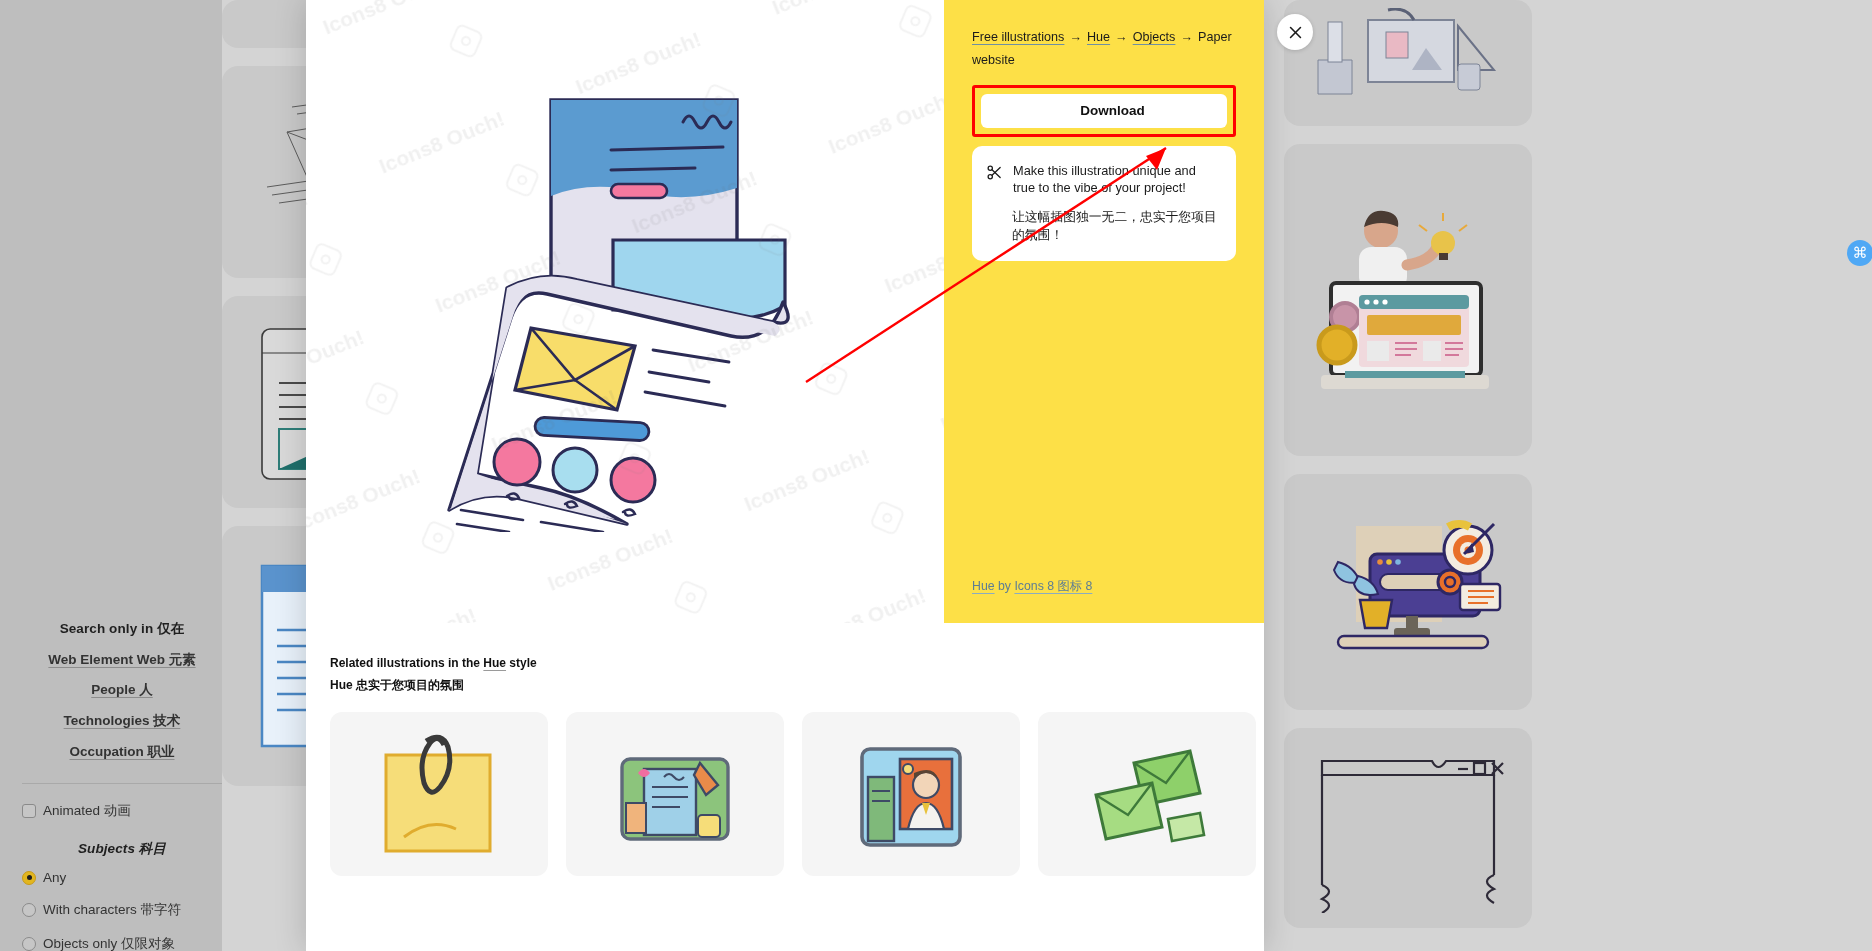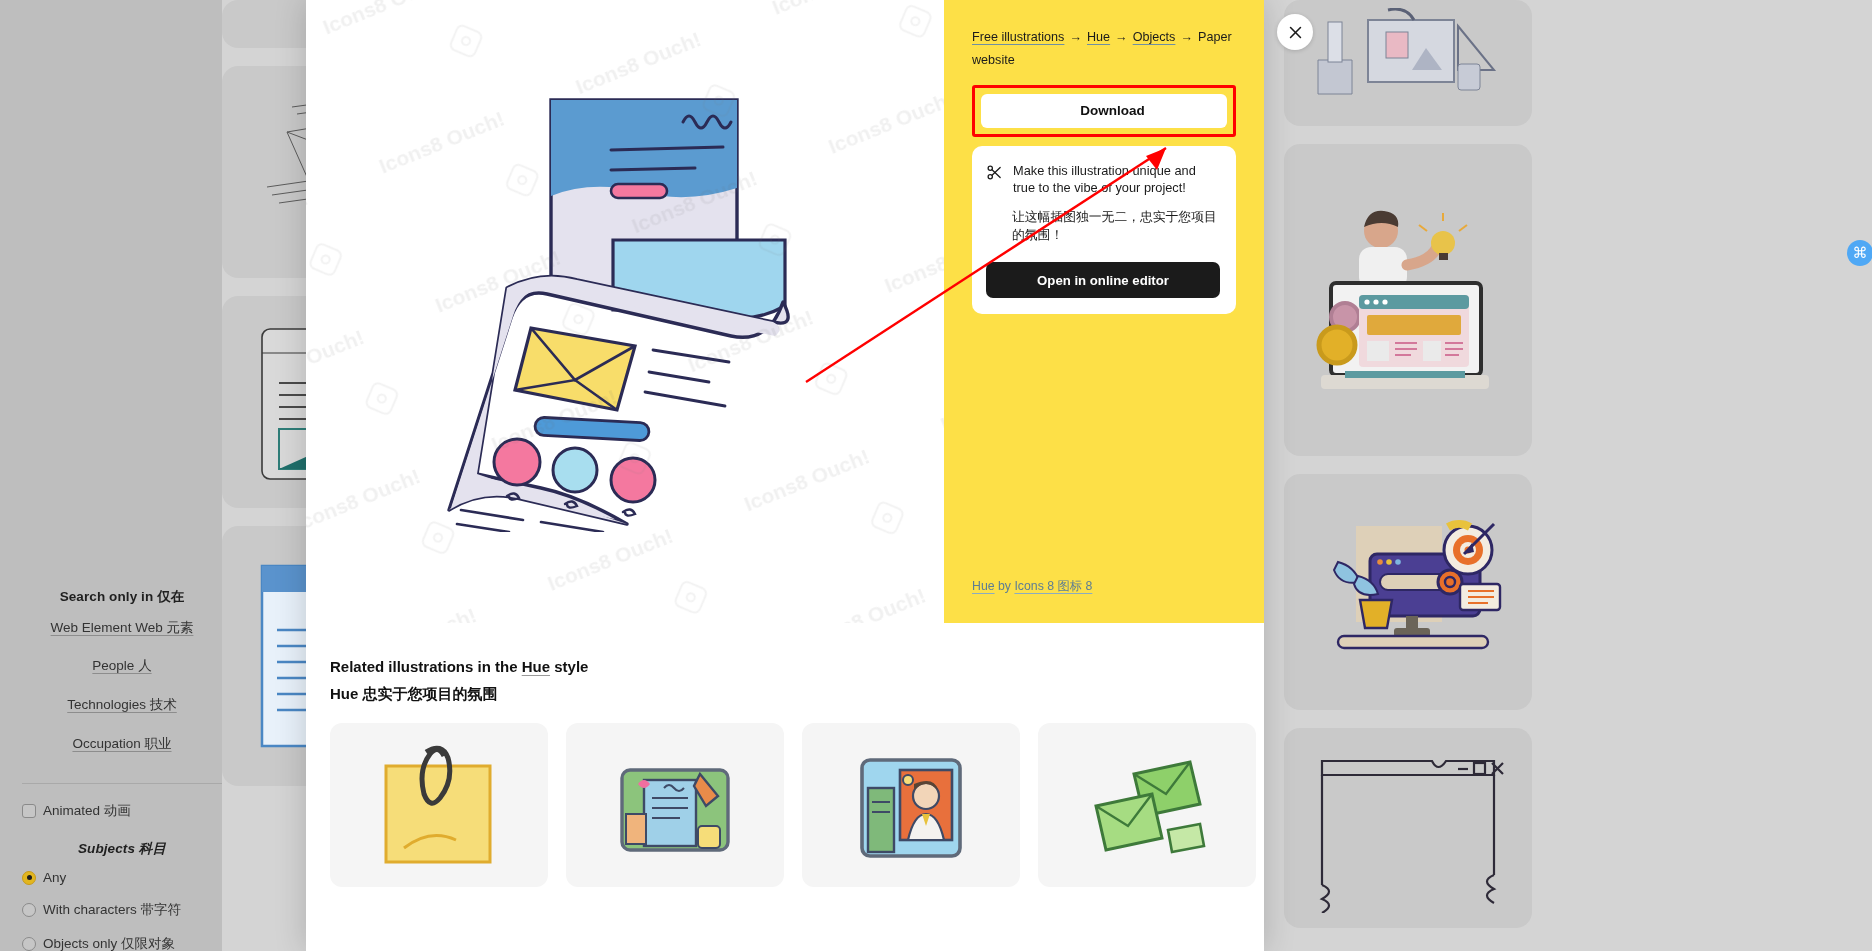--- a/index.html
+++ b/index.html
@@ -38,21 +38,21 @@
   }
   .filters-inner { position: absolute; left: 22px; bottom: 0; width: 200px; }
   .filter-heading {
     font-size: 13.5px; font-weight: bold; color: #1f1f1f;
     margin-bottom: 12px; letter-spacing: .1px;
   }
   .filter-link {
     display: inline-block;
     font-size: 13.5px; color: #333; text-decoration: underline;
     text-decoration-color: #8d8d8d; text-underline-offset: 3px;
-    margin-bottom: 20px; cursor: pointer; line-height: 1.25;
+    margin-bottom: 12px; cursor: pointer; line-height: 1.25; font-weight: bold;
   }
   .filter-divider {
     height: 1px; background: #a9a9a9; margin: 10px 0 18px 0; width: 200px;
   }
   .check-row, .radio-row {
     display: flex; align-items: center; gap: 7px; margin-bottom: 16px;
     font-size: 13.5px; color: #333;
   }
   .checkbox-box {
     width: 14px; height: 14px; border: 1.5px solid #8a8a8a;
@@ -138,21 +138,21 @@
     color: #5d7d94; text-decoration: underline;
     text-decoration-color: #8bacc0; text-underline-offset: 3px; cursor: pointer;
   }
 
   
   #related {
     position: absolute; left: 0; top: 623px; width: 958px; height: 328px;
     background: #ffffff; padding: 30px 24px 0 24px;
   }
   .related-title {
-    font-size: 15px; font-weight: bold; color: #111; line-height: 1.8;
+    font-size: 12px; font-weight: bold; color: #111; line-height: 1.8;
   }
   .related-title .ul {
     text-decoration: underline; text-decoration-color: #9a9a9a; text-underline-offset: 3px;
   }
   #related-grid {
     display: flex; gap: 18px; margin-top: 16px;
   }
   .rel-card {
     width: 218px; height: 164px; background: #f5f5f5; border-radius: 12px;
     display: flex; align-items: center; justify-content: center;
@@ -442,21 +442,20 @@
             <g fill="none" stroke="#1b1b1b" stroke-width="1.8" stroke-linecap="round">
               <circle cx="6" cy="6" r="3"></circle>
               <circle cx="6" cy="18" r="3"></circle>
               <line x1="8.5" y1="8" x2="20" y2="19"></line>
               <line x1="8.5" y1="16" x2="20" y2="5"></line>
             </g>
           </svg>
           <div class="promo-en">Make this illustration unique and true to the vibe of your project!</div>
         </div>
         <div class="promo-zh">让这幅插图独一无二，忠实于您项目的氛围！</div>
-        <button id="editor-btn">Open in online editor</button>
       </div>
 
       <div id="attribution">
         <a>Hue</a>
         <span>by</span>
         <a>Icons 8 图标 8</a>
       </div>
     </div>
   </div>
 

